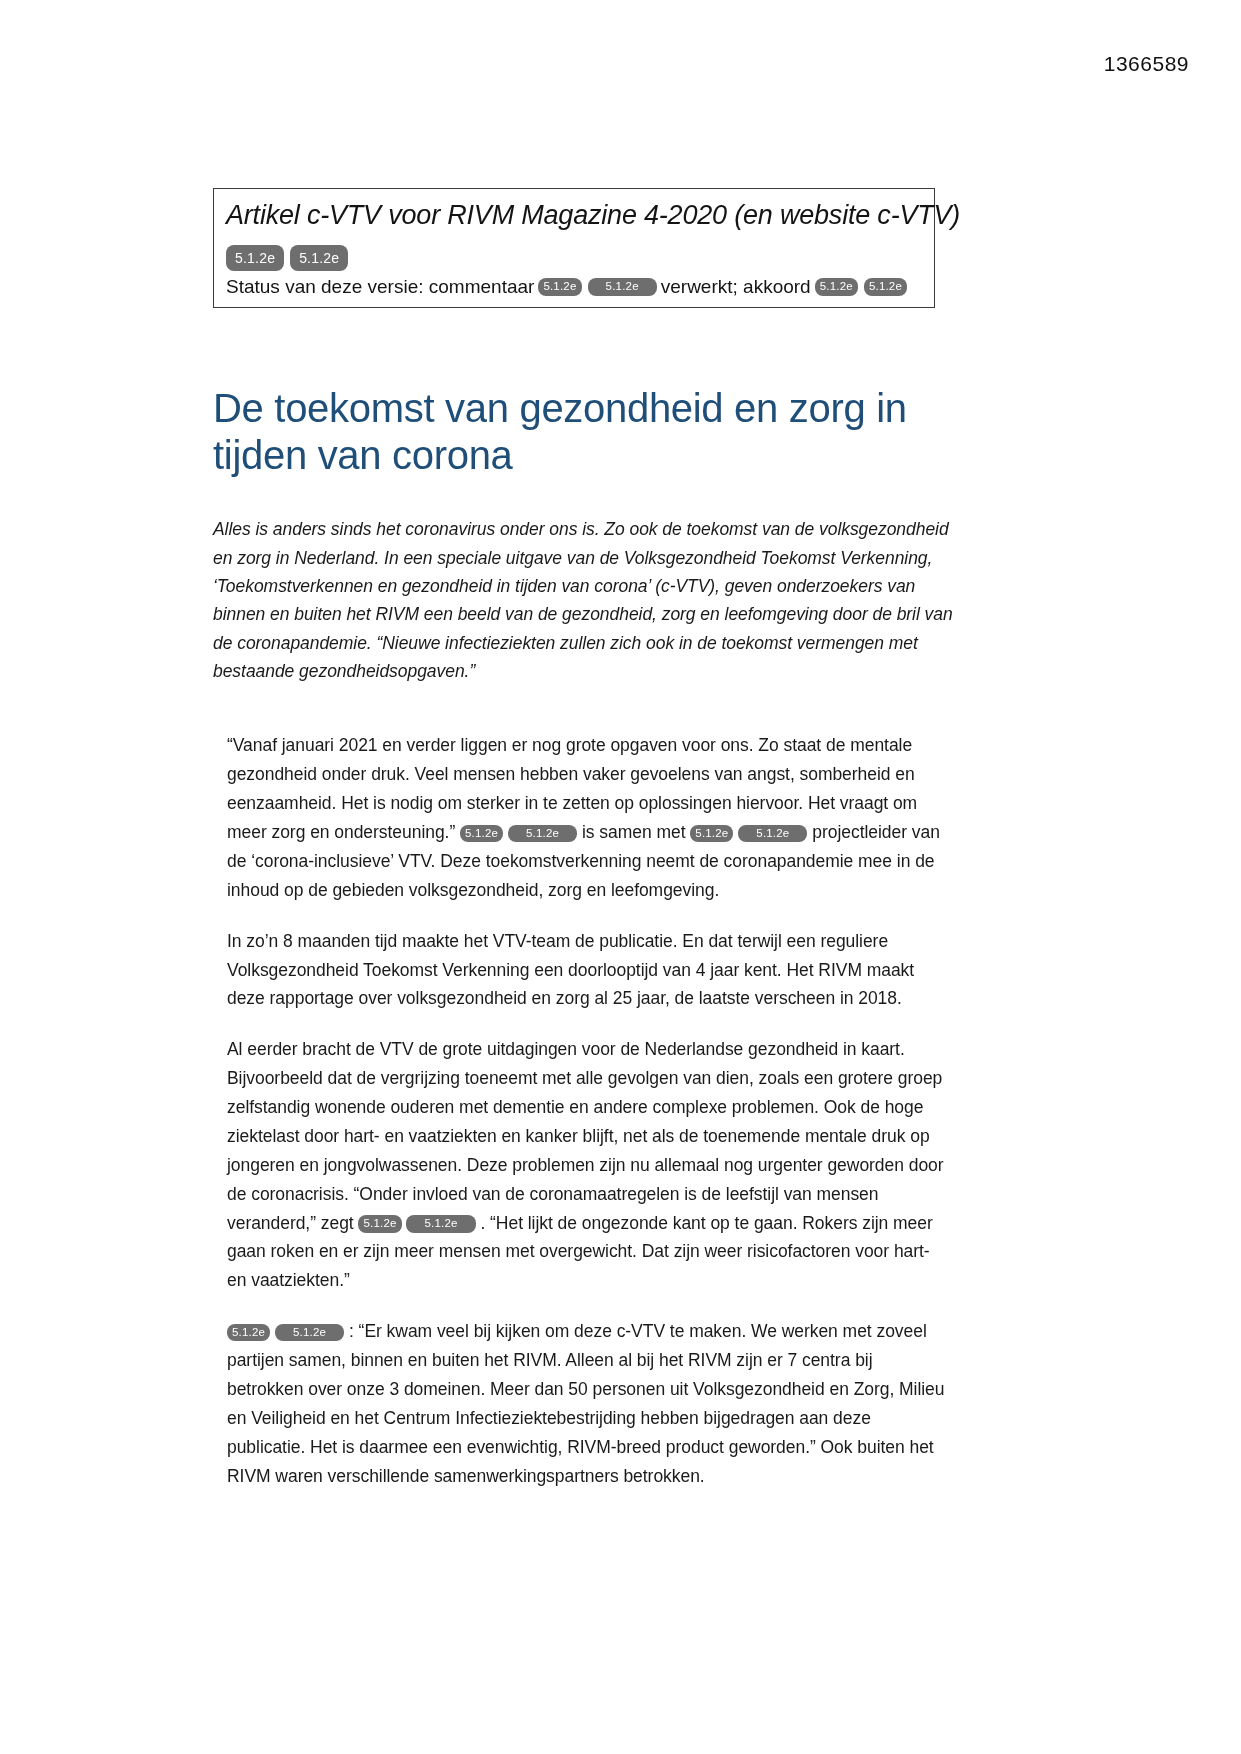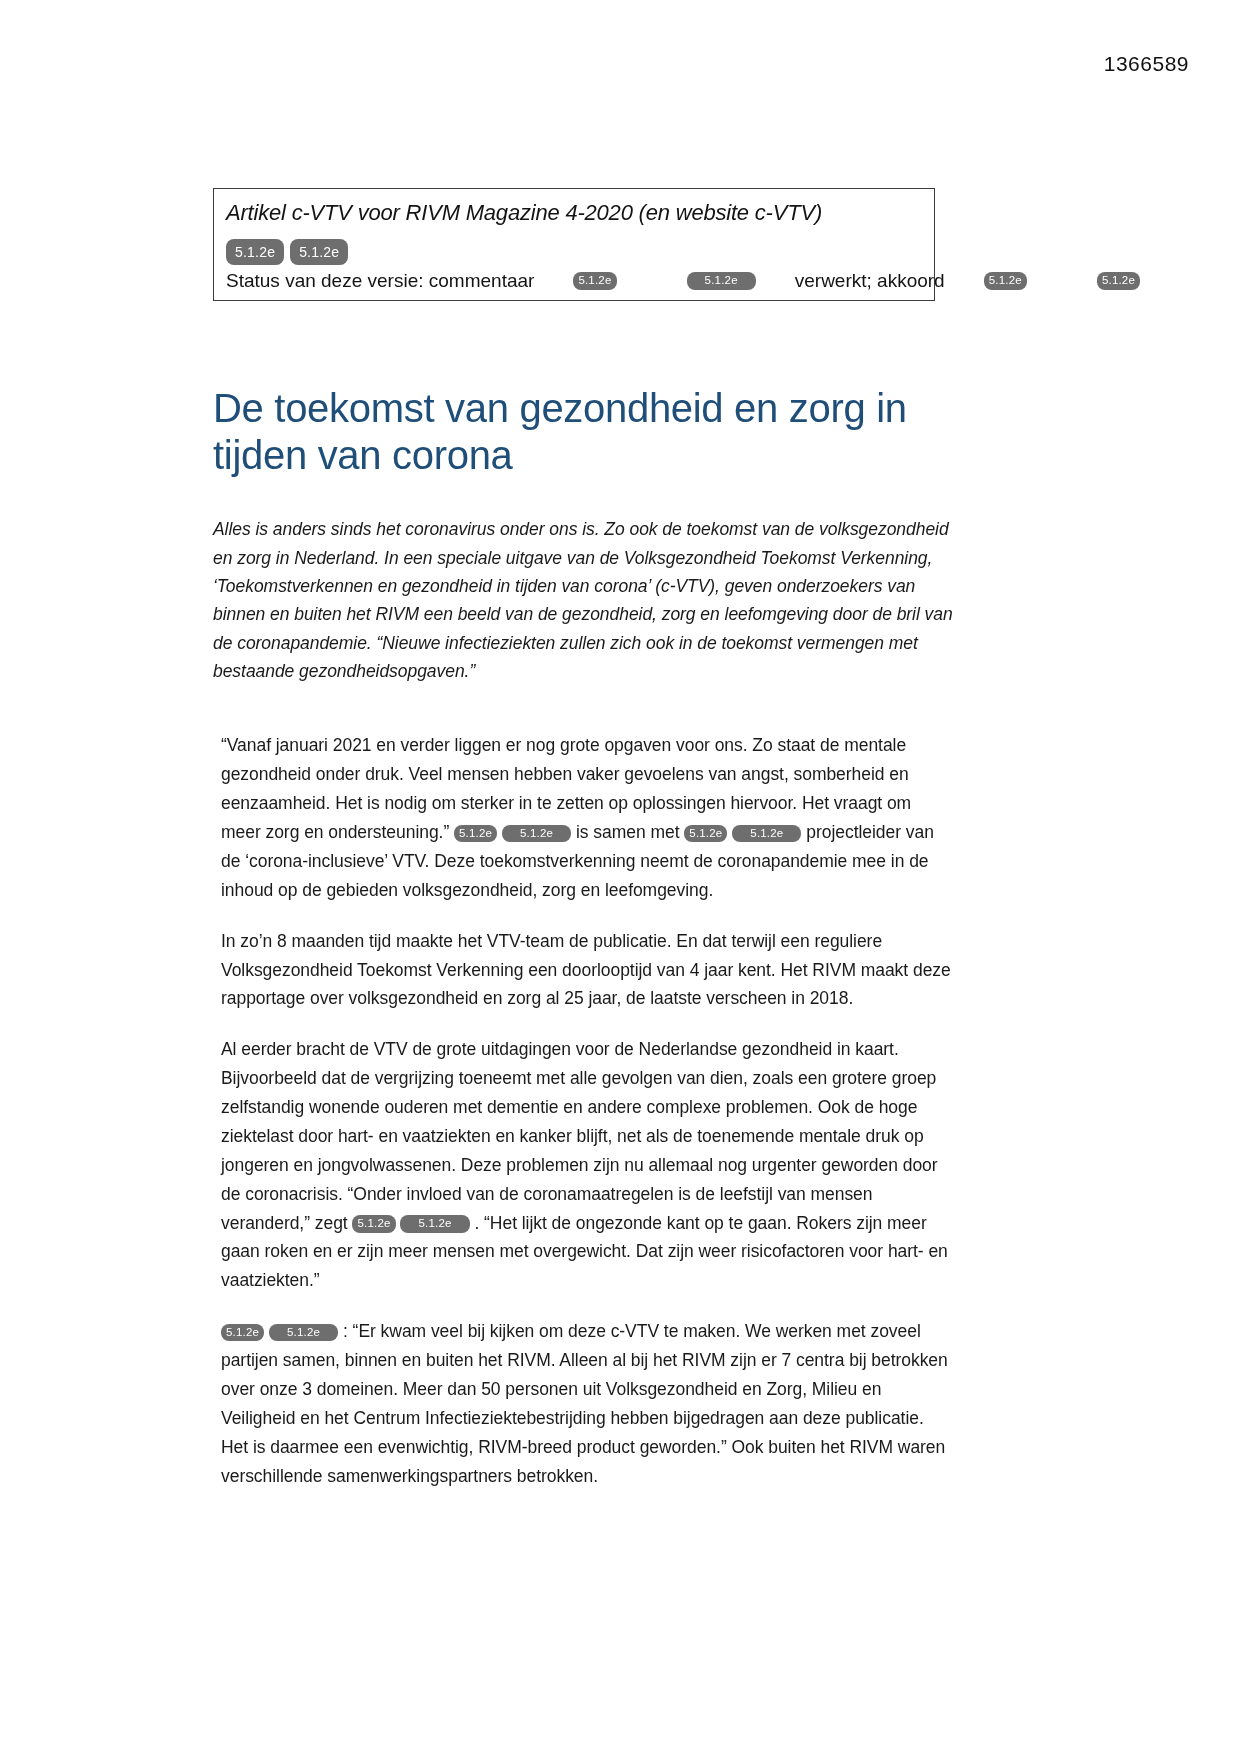--- a/index.html
+++ b/index.html
@@ -40,42 +40,41 @@
     left: 213px;
     top: 188px;
     width: 722px;
     border: 1.5px solid #3b3b3b;
     box-sizing: border-box;
     padding: 10px 12px 8px 12px;
     background: #fff;
   }
   .header-title {
     font-style: italic;
-    font-size: 22px;
+    font-size: 27px;
     color: #141414;
     letter-spacing: -0.2px;
     line-height: 1.25;
     white-space: nowrap;
   }
   .header-redaction-row {
     margin-top: 12px;
     display: flex;
     gap: 6px;
     align-items: center;
   }
   .status-line {
     margin-top: 5px;
     display: flex;
     align-items: center;
     flex-wrap: nowrap;
     font-size: 19px;
     color: #141414;
     line-height: 1.2;
     white-space: nowrap;
-    gap: 35px;
   }
   .status-line .txt { margin: 0 4px; }
   .status-line .txt:first-child { margin-left: 0; }
 
   
   .redaction {
     display: inline-block;
     background: #6e6e6e;
     color: #ffffff;
     font-size: 12.5px;
@@ -134,21 +133,21 @@
     font-size: 17.5px;
     line-height: 1.62;
     margin: 16px 0 46px 0;
     color: #1a1a1a;
     letter-spacing: -0.05px;
   }
 
   p.body {
     font-size: 17.5px;
     line-height: 1.65;
-    margin: 0 0 22px 8px;
+    margin: 0 0 22px 14px;
     color: #1a1a1a;
     letter-spacing: -0.05px;
   }
 </style>
 </head>
 <body>
 
 <div class="page">
 
   <div class="page-number">1366589</div>

